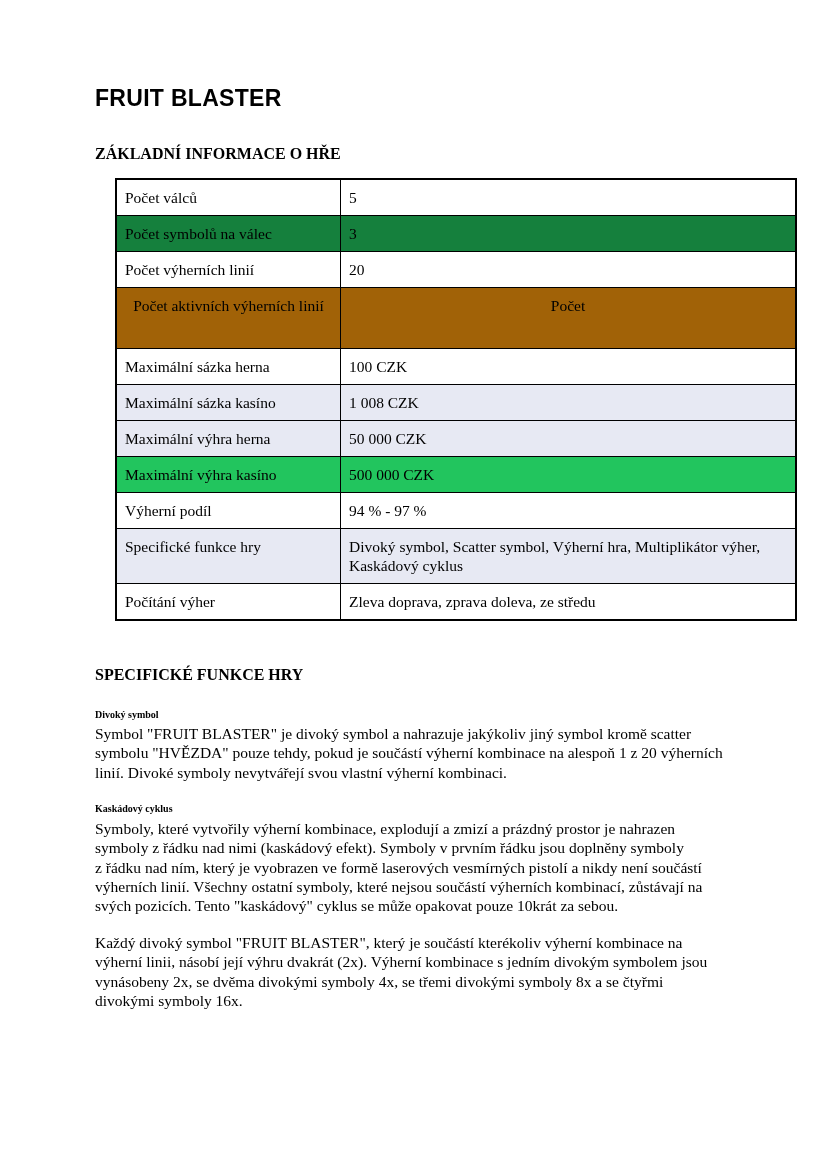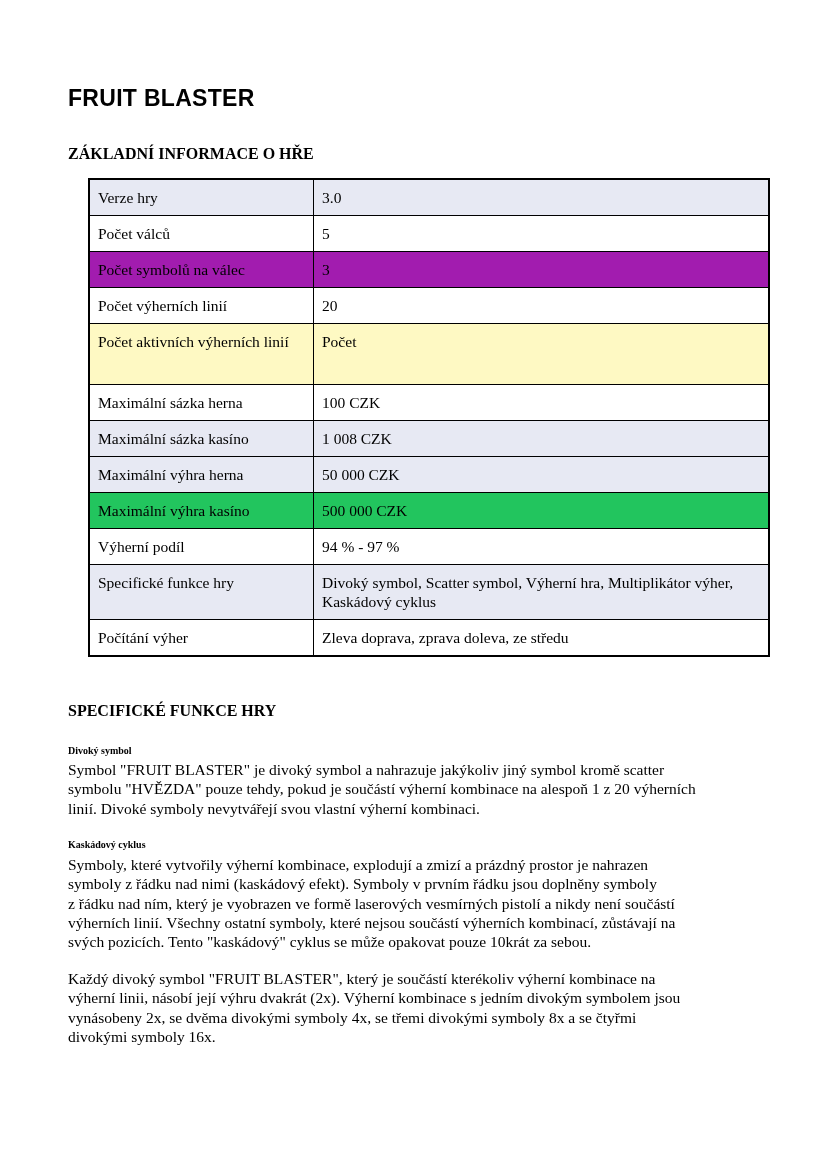--- a/index.html
+++ b/index.html
@@ -8,21 +8,21 @@
     background: #ffffff;
   }
   body {
     width: 827px;
     height: 1169px;
     font-family: "Liberation Serif", serif;
     color: #000000;
     overflow: hidden;
   }
   .doc {
-    padding: 86px 50px 0 68px;
+    padding: 86px 50px 0 95px;
     box-sizing: border-box;
   }
   .page-title {
     font-family: "Liberation Sans", sans-serif;
     font-size: 23px;
     font-weight: bold;
     letter-spacing: 0.3px;
     margin: 0;
     line-height: 1.1;
   }
@@ -71,37 +71,33 @@
 <body>
 
 <div class="doc">
 
   <h1 class="page-title">FRUIT BLASTER</h1>
 
   <h2 class="section-heading heading-basic">ZÁKLADNÍ INFORMACE O HŘE</h2>
 
   <table class="info-table">
     <tbody id="info-tbody">
-        <tr style="background: rgb(231, 233, 243);">
-          <td class="label-cell">Verze hry</td>
-          <td class="value-cell">3.0</td>
-        </tr>
         <tr>
           <td class="label-cell">Počet válců</td>
           <td class="value-cell">5</td>
         </tr>
-        <tr style="background: #a21caf;">
+        <tr style="background: #15803d;">
           <td class="label-cell">Počet symbolů na válec</td>
           <td class="value-cell">3</td>
         </tr>
         <tr>
           <td class="label-cell">Počet výherních linií</td>
           <td class="value-cell">20</td>
         </tr>
-        <tr class="tall" style="background: #fef9c3;">
+        <tr class="tall" style="background: #a16207; text-align: center;">
           <td class="label-cell">Počet aktivních výherních linií</td>
           <td class="value-cell">Počet</td>
         </tr>
         <tr>
           <td class="label-cell">Maximální sázka herna</td>
           <td class="value-cell">100 CZK</td>
         </tr>
         <tr style="background: rgb(231, 233, 243);">
           <td class="label-cell">Maximální sázka kasíno</td>
           <td class="value-cell">1 008 CZK</td>

